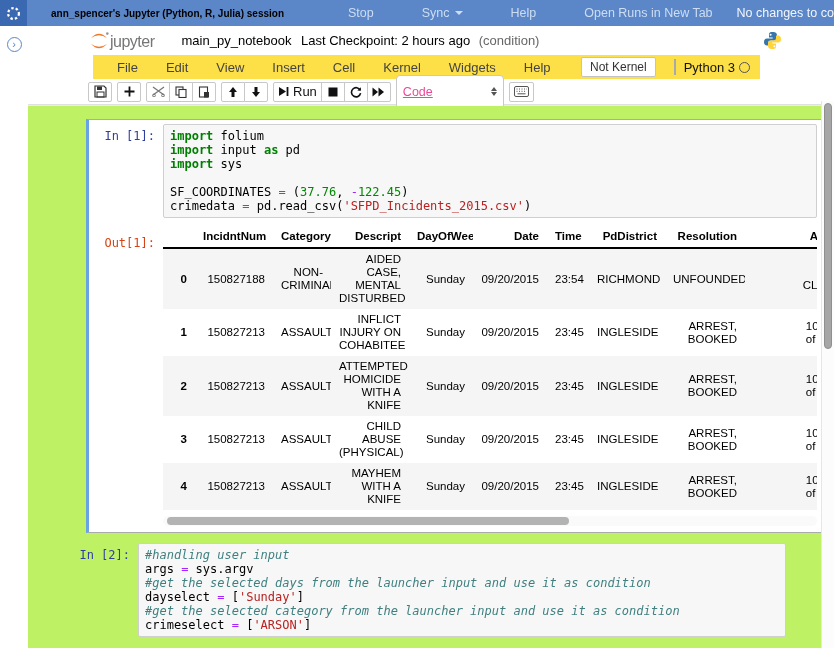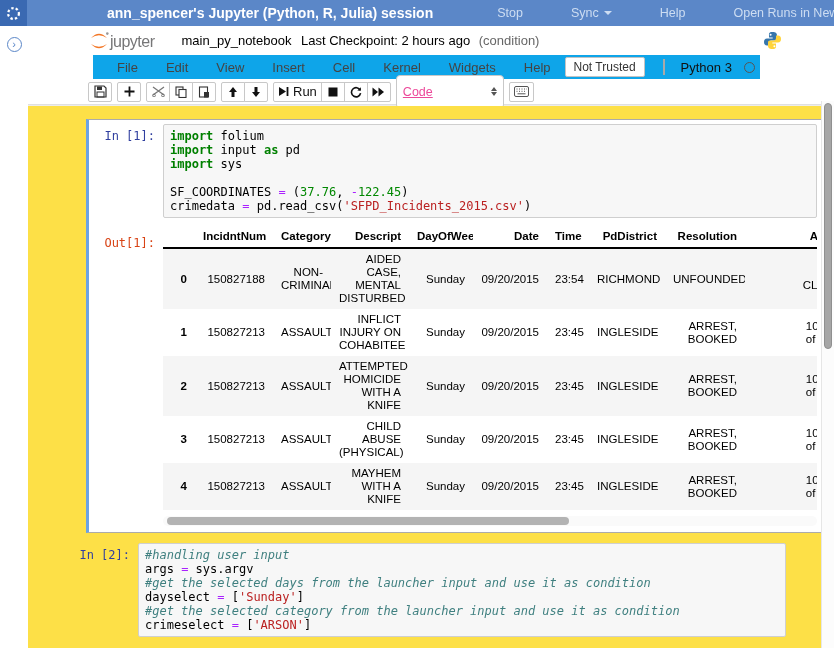--- a/index.html
+++ b/index.html
@@ -2,21 +2,21 @@
 <html><head>
 <meta charset="utf-8">
 <style>
   * { margin:0; padding:0; box-sizing:border-box; }
   html,body { width:834px; height:648px; }
   body { font-family:"Liberation Sans", sans-serif; background:#ececec; overflow:hidden; position:relative; }
 
   
   .topbar { position:absolute; top:0; left:0; width:834px; height:26px; background:#5b87c8; display:flex; align-items:center; z-index:30; }
   .topbar-logo { width:27px; height:26px; background:#3a69b2; display:flex; align-items:center; justify-content:center; flex:0 0 27px; }
-  .topbar-title { color:#ffffff; font-size:14px; font-weight:bold; margin-left:80px; white-space:nowrap; }
+  .topbar-title { color:#000000; font-size:10px; font-weight:bold; margin-left:24px; white-space:nowrap; }
   .topbar-divider { width:1px; height:14px; background:#8aa9d9; margin:0 18px 0 22px; }
   .topbar-link { color:#cdddf2; font-size:12.5px; margin:0 24px; white-space:nowrap; display:flex; align-items:center; gap:5px; cursor:pointer; }
   .caret-down { width:0; height:0; border-left:4px solid transparent; border-right:4px solid transparent; border-top:4px solid #cdddf2; display:inline-block; }
   .topbar-right { margin-left:auto; margin-right:12px; color:#f2f6fc; font-size:12.5px; white-space:nowrap; }
 
   
   .left-rail { position:absolute; top:26px; left:0; width:28px; height:622px; background:#ffffff; z-index:20; }
   .rail-chevron { width:15px; height:15px; border:1.5px solid #5b87c8; border-radius:50%; margin:11px auto 0; display:flex; align-items:center; justify-content:center; color:#5b87c8; font-size:11px; line-height:1; cursor:pointer; }
 
   
@@ -26,44 +26,44 @@
   .jlogo { display:flex; align-items:flex-end; margin-right:10px; }
   .jlogo-text { color:#767677; font-size:16px; letter-spacing:-0.5px; }
   .nb-title-row { font-size:13px; color:#000; white-space:nowrap; }
   .nb-name { cursor:pointer;margin-left:17px; }
   .nb-checkpoint { margin-left:6px; }
   .nb-autosave { margin-left:5px; color:#666; }
   .py-logo { margin-left:auto; margin-right:52px; }
 
   
   .menu-row { height:24px; background:#ffffff; }
-  .menu-strip { margin-left:65px; width:667px; height:24px; background:#0ea5e9; display:flex; align-items:center; padding-left:10px; }
+  .menu-strip { margin-left:65px; width:667px; height:24px; background:#fde047; display:flex; align-items:center; padding-left:10px; }
   .menu-item { font-size:13px; color:#444; padding:0 14px; cursor:pointer; white-space:nowrap; }
   .trust-btn { margin-left:auto; border:1px solid #c3c3c3; background:#fff; color:#333; font-size:12px; padding:2px 8px; border-radius:2px; cursor:pointer; white-space:nowrap; }
-  .kernel-ind { display:flex; align-items:center; margin-left:18px; margin-right:10px; gap:12px; }
+  .kernel-ind { display:flex; align-items:center; margin-left:18px; margin-right:10px; gap:4px; }
   .kernel-bar { width:2px; height:16px; background:#a9a9a9; margin-right:4px; }
   .kernel-name { font-size:13px; color:#111; white-space:nowrap; }
   .kernel-circle { width:11px; height:11px; border:1.5px solid #555; border-radius:50%; }
 
   
   .toolbar { height:26px; background:#ffffff; display:flex; align-items:center; padding-left:60px; border-bottom:1px solid #e0e0e0; gap:5px; }
   .tbtn { height:20px; min-width:24px; background:#fff; border:1px solid #c8c8c8; border-radius:2px; display:flex; align-items:center; justify-content:center; padding:0 4px; cursor:pointer; color:#333; }
   .tgroup { display:flex; gap:0; }
   .tgroup .tbtn { border-radius:0; margin-left:-1px; }
   .tgroup .tbtn:first-child { border-radius:2px 0 0 2px; margin-left:0; }
   .tgroup .tbtn:last-child { border-radius:0 2px 2px 0; }
   .run-label { font-size:13px; margin-left:4px; color:#111; }
   .cell-type-select { height:34px; width:108px; border:1px solid #c8c8c8; border-radius:4px; background:#fff; display:flex; align-items:center; font-size:12.5px; color:#ec4899; padding:0 6px; cursor:pointer;text-decoration:underline; }
   .sel-arrows { margin-left:auto; display:flex; flex-direction:column; gap:1px; }
   .sel-arrows i { width:0; height:0; border-left:3.5px solid transparent; border-right:3.5px solid transparent; display:block; }
   .arr-up { border-bottom:4px solid #555; }
   .arr-dn { border-top:4px solid #555; }
 
   
-  .nb-area { position:absolute; top:80px; left:0; width:806px; height:542px; background:#fde047; overflow:hidden; }
+  .nb-area { position:absolute; top:80px; left:0; width:806px; height:542px; background:#bef264; overflow:hidden; }
 
   .cell-selected { margin:13px 0 0 58px; width:736px; background:#ffffff; border:1px solid #ababab; border-left:3px solid #6aa3e5; padding:4px 4px 6px 0; }
   .cell-row { display:flex; }
   .prompt { flex:0 0 74px; text-align:right; padding-right:8px; font-family:"DejaVu Sans Mono", monospace; font-size:12px; padding-top:5px; white-space:nowrap; }
   .prompt-in { color:#303F9F; }
   .prompt-out { color:#D84315; padding-top:10px; }
   .code-box { flex:1; background:#f7f7f7; border:1px solid #cfcfcf; border-radius:2px; padding:4px 6px; font-family:"DejaVu Sans Mono", monospace; font-size:12px; line-height:14px; color:#000; overflow:hidden; }
   .cl { min-height:14px; white-space:pre; }
   .tk-k { color:#008000; font-weight:bold; }
   .tk-o { color:#AA22FF; }
@@ -148,21 +148,21 @@
   <div class="menu-row">
     <div class="menu-strip">
       <span class="menu-item">File</span>
       <span class="menu-item">Edit</span>
       <span class="menu-item">View</span>
       <span class="menu-item">Insert</span>
       <span class="menu-item">Cell</span>
       <span class="menu-item">Kernel</span>
       <span class="menu-item">Widgets</span>
       <span class="menu-item">Help</span>
-      <button class="trust-btn">Not Trusted</button>
+      <button class="trust-btn">Not Kernel</button>
       <div class="kernel-ind">
         <span class="kernel-bar"></span>
         <span class="kernel-name">Python 3</span>
         <span class="kernel-circle"></span>
       </div>
     </div>
   </div>
 
   <div class="toolbar">
     <button class="tbtn">

